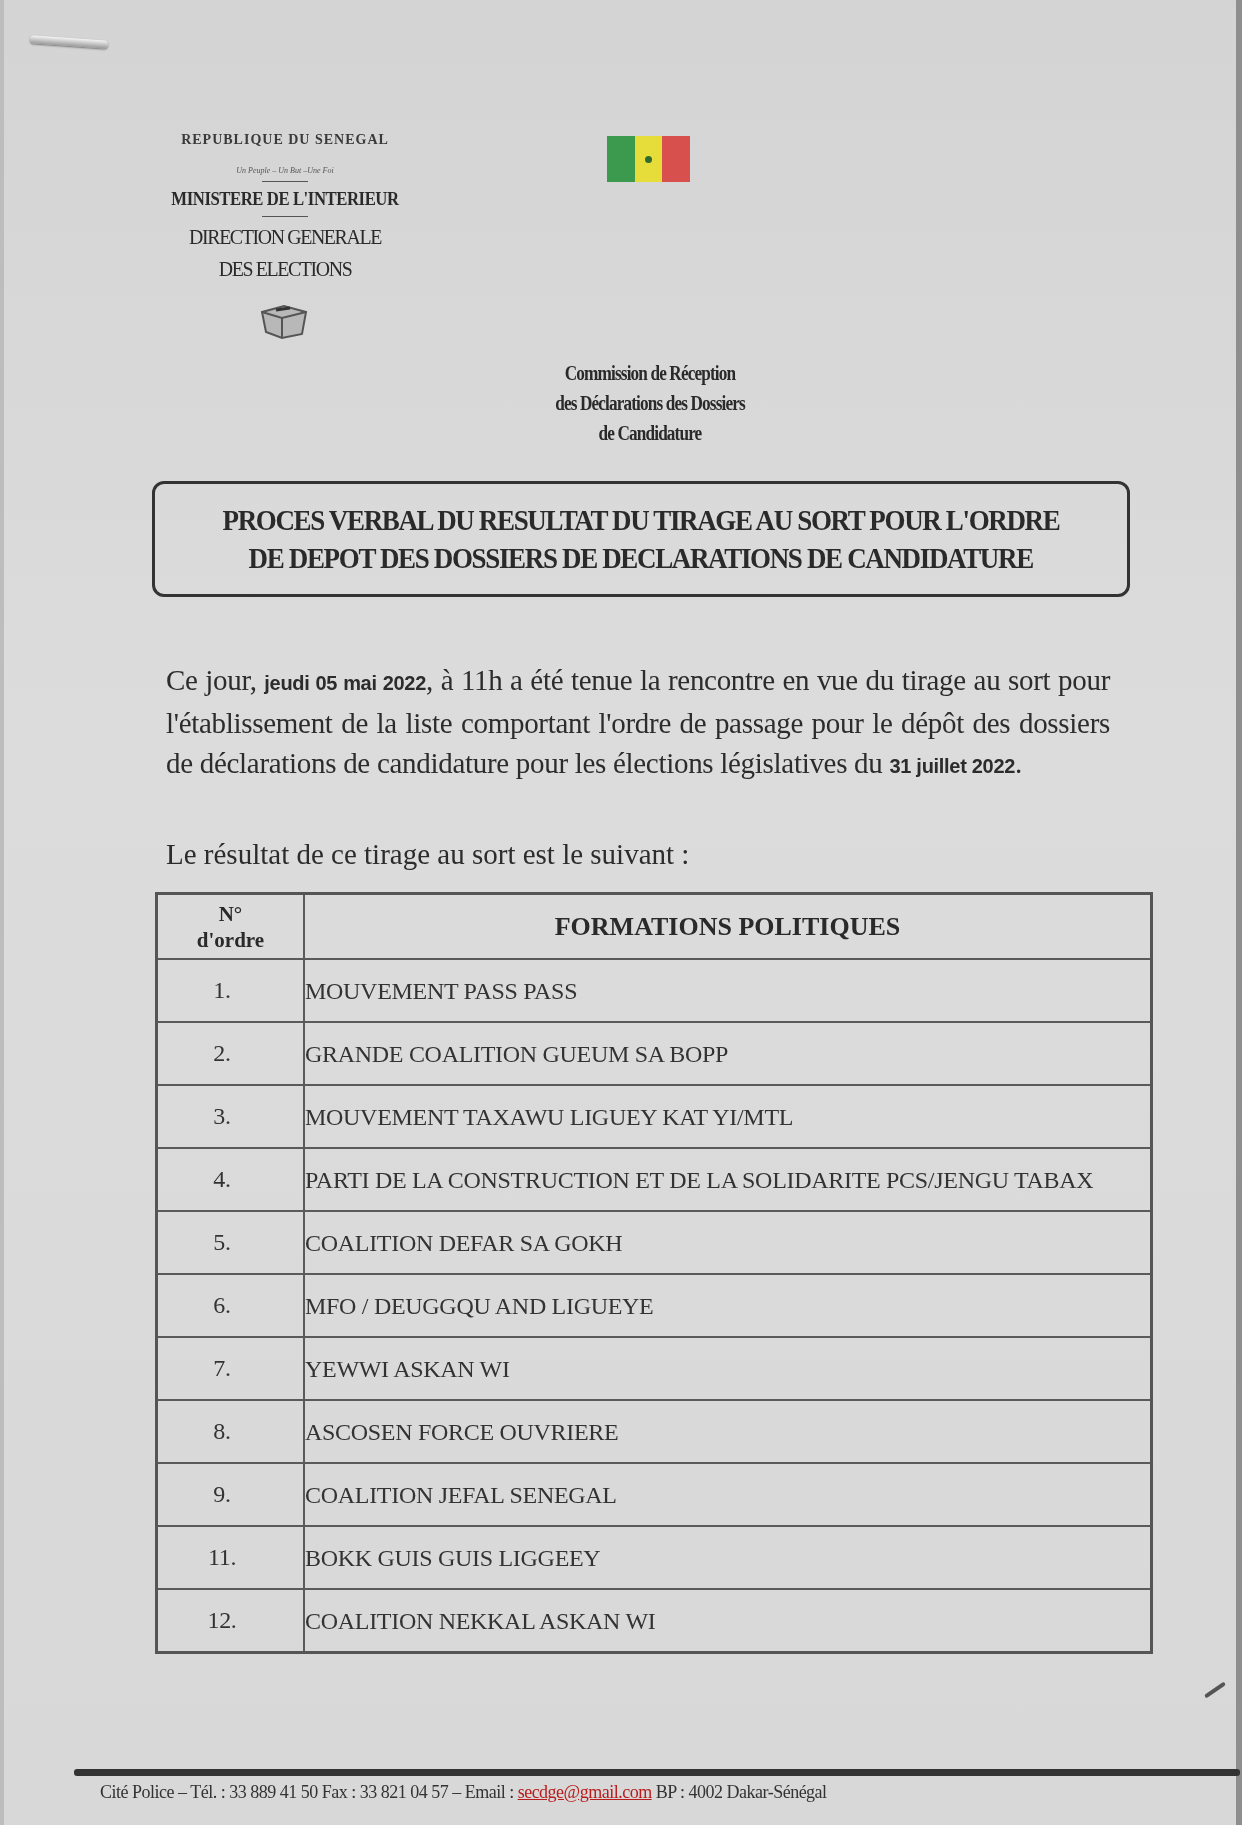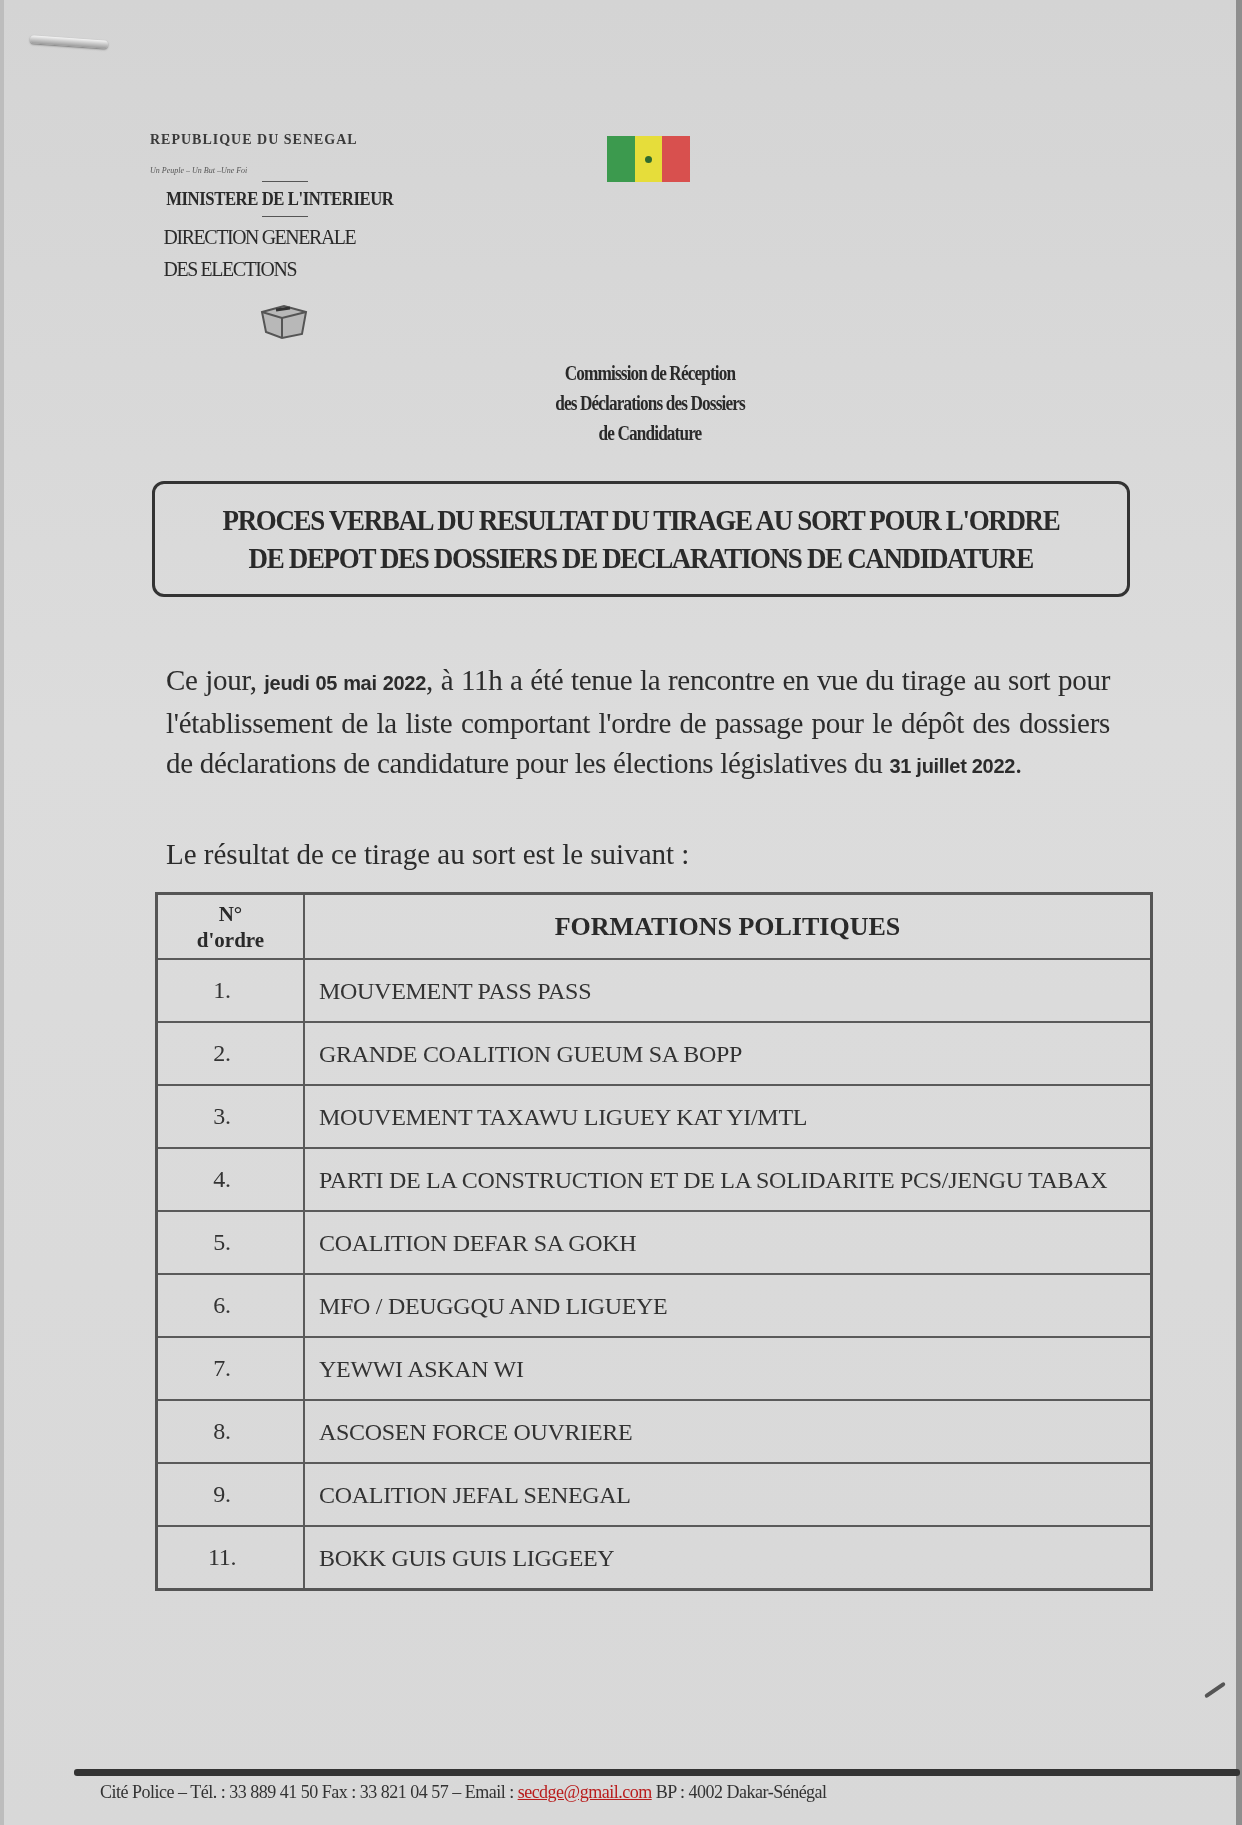--- a/index.html
+++ b/index.html
@@ -7,21 +7,21 @@
     width: 1242px; height: 1825px; position: relative; overflow: hidden;
     background: linear-gradient(180deg, #d4d4d4 0%, #dcdcdc 40%, #d8d8d8 100%);
     font-family: "Liberation Serif", serif; color: #2a2a2a;
   }
   .edge-left { position: absolute; left: 0; top: 0; width: 4px; height: 1825px; background: #bdbdbd; }
   .edge-right { position: absolute; right: 0; top: 0; width: 6px; height: 1825px; background: #8e8e8e; }
   .staple { position: absolute; left: 30px; top: 38px; width: 78px; height: 8px; border-radius: 4px;
     background: linear-gradient(180deg, #f4f4f4, #9a9a9a); transform: rotate(4deg); box-shadow: 0 1px 2px #777; }
   .pen-mark { position: absolute; left: 1203px; top: 1688px; width: 24px; height: 4px; background: #555; transform: rotate(-35deg); border-radius: 2px; }
 
-  .header-left { position: absolute; left: 150px; top: 132px; width: 270px; text-align: left; }
+  .header-left { position: absolute; left: 150px; top: 132px; width: 270px; text-align: center; }
   .rep { font-size: 14px; letter-spacing: 1px; font-weight: bold; color: #3a3a3a; }
   .motto { font-size: 8px; font-style: italic; color: #555; margin-top: 18px; }
   .sep { width: 46px; height: 1px; background: #555; margin: 6px auto; }
   .ministry { font-size: 19px; font-weight: bold; letter-spacing: -0.5px; transform: scaleX(0.88); }
   .direction { font-size: 22px; letter-spacing: -1.5px; line-height: 28px; transform: scaleX(0.9); margin-top: 4px; }
   .ballot { position: absolute; left: 258px; top: 302px; width: 52px; height: 38px; }
 
   .flag { position: absolute; left: 607px; top: 136px; width: 83px; height: 46px; display: flex; }
   .flag div { flex: 1; }
   .flag .g { background: #3c9a4e; } .flag .y { background: #e6dd3a; position: relative; } .flag .r { background: #d8504e; }
@@ -36,21 +36,21 @@
   .para { position: absolute; left: 166px; top: 660px; width: 944px; font-size: 29px; line-height: 40px; text-align: justify; color: #2c2c2c; letter-spacing: -0.3px; }
   .para b { font-family: "Liberation Sans", sans-serif; font-weight: bold; font-size: 20px; }
   .result { position: absolute; left: 166px; top: 838px; font-size: 29px; color: #2c2c2c; text-align: center; }
 
   table.results { position: absolute; left: 155px; top: 892px; width: 998px; border-collapse: collapse; border: 3px solid #555; font-family: "Liberation Serif", serif; }
   table.results td, table.results th { border: 2px solid #5a5a5a; }
   table.results th { height: 61px; font-size: 26px; font-weight: bold; }
   table.results th.num { width: 143px; line-height: 26px; font-size: 21px; }
   table.results td { height: 59px; font-size: 24px; color: #333; letter-spacing: -0.3px; }
   table.results td.n { text-align: center; padding-right: 18px; }
-  table.results td.name { padding-left: 14px; line-height: 28px; }
+  table.results td.name { padding-left: 0; line-height: 28px; }
 
   .footer-rule { position: absolute; left: 74px; top: 1769px; width: 1166px; height: 7px; background: #333; border-radius: 3px; }
   .footer { position: absolute; left: 100px; top: 1782px; width: 1100px; font-size: 18px; color: #333; letter-spacing: -0.5px; white-space: nowrap; }
   .footer a { color: #b91c1c; text-decoration: underline; text-align: center; }
 </style>
 </head>
 <body>
 
 <div class="edge-left"></div>
 <div class="edge-right"></div>
@@ -140,17 +140,21 @@
         <td class="name">ASCOSEN FORCE OUVRIERE</td>
       </tr>
     <tr>
         <td class="n">9.</td>
         <td class="name">COALITION JEFAL SENEGAL</td>
       </tr>
     <tr>
         <td class="n">11.</td>
         <td class="name">BOKK GUIS GUIS LIGGEEY</td>
       </tr>
+    <tr>
+        <td class="n">12.</td>
+        <td class="name">COALITION NEKKAL ASKAN WI</td>
+      </tr>
   </tbody>
 </table>
 
 <div class="footer-rule"></div>
 <div class="footer"><span>Cité Police – Tél. : 33 889 41 50 Fax : 33 821 04 57 – Email : </span><a>secdge@gmail.com</a><span> BP : 4002 Dakar-Sénégal</span></div>
 
 </body></html>

